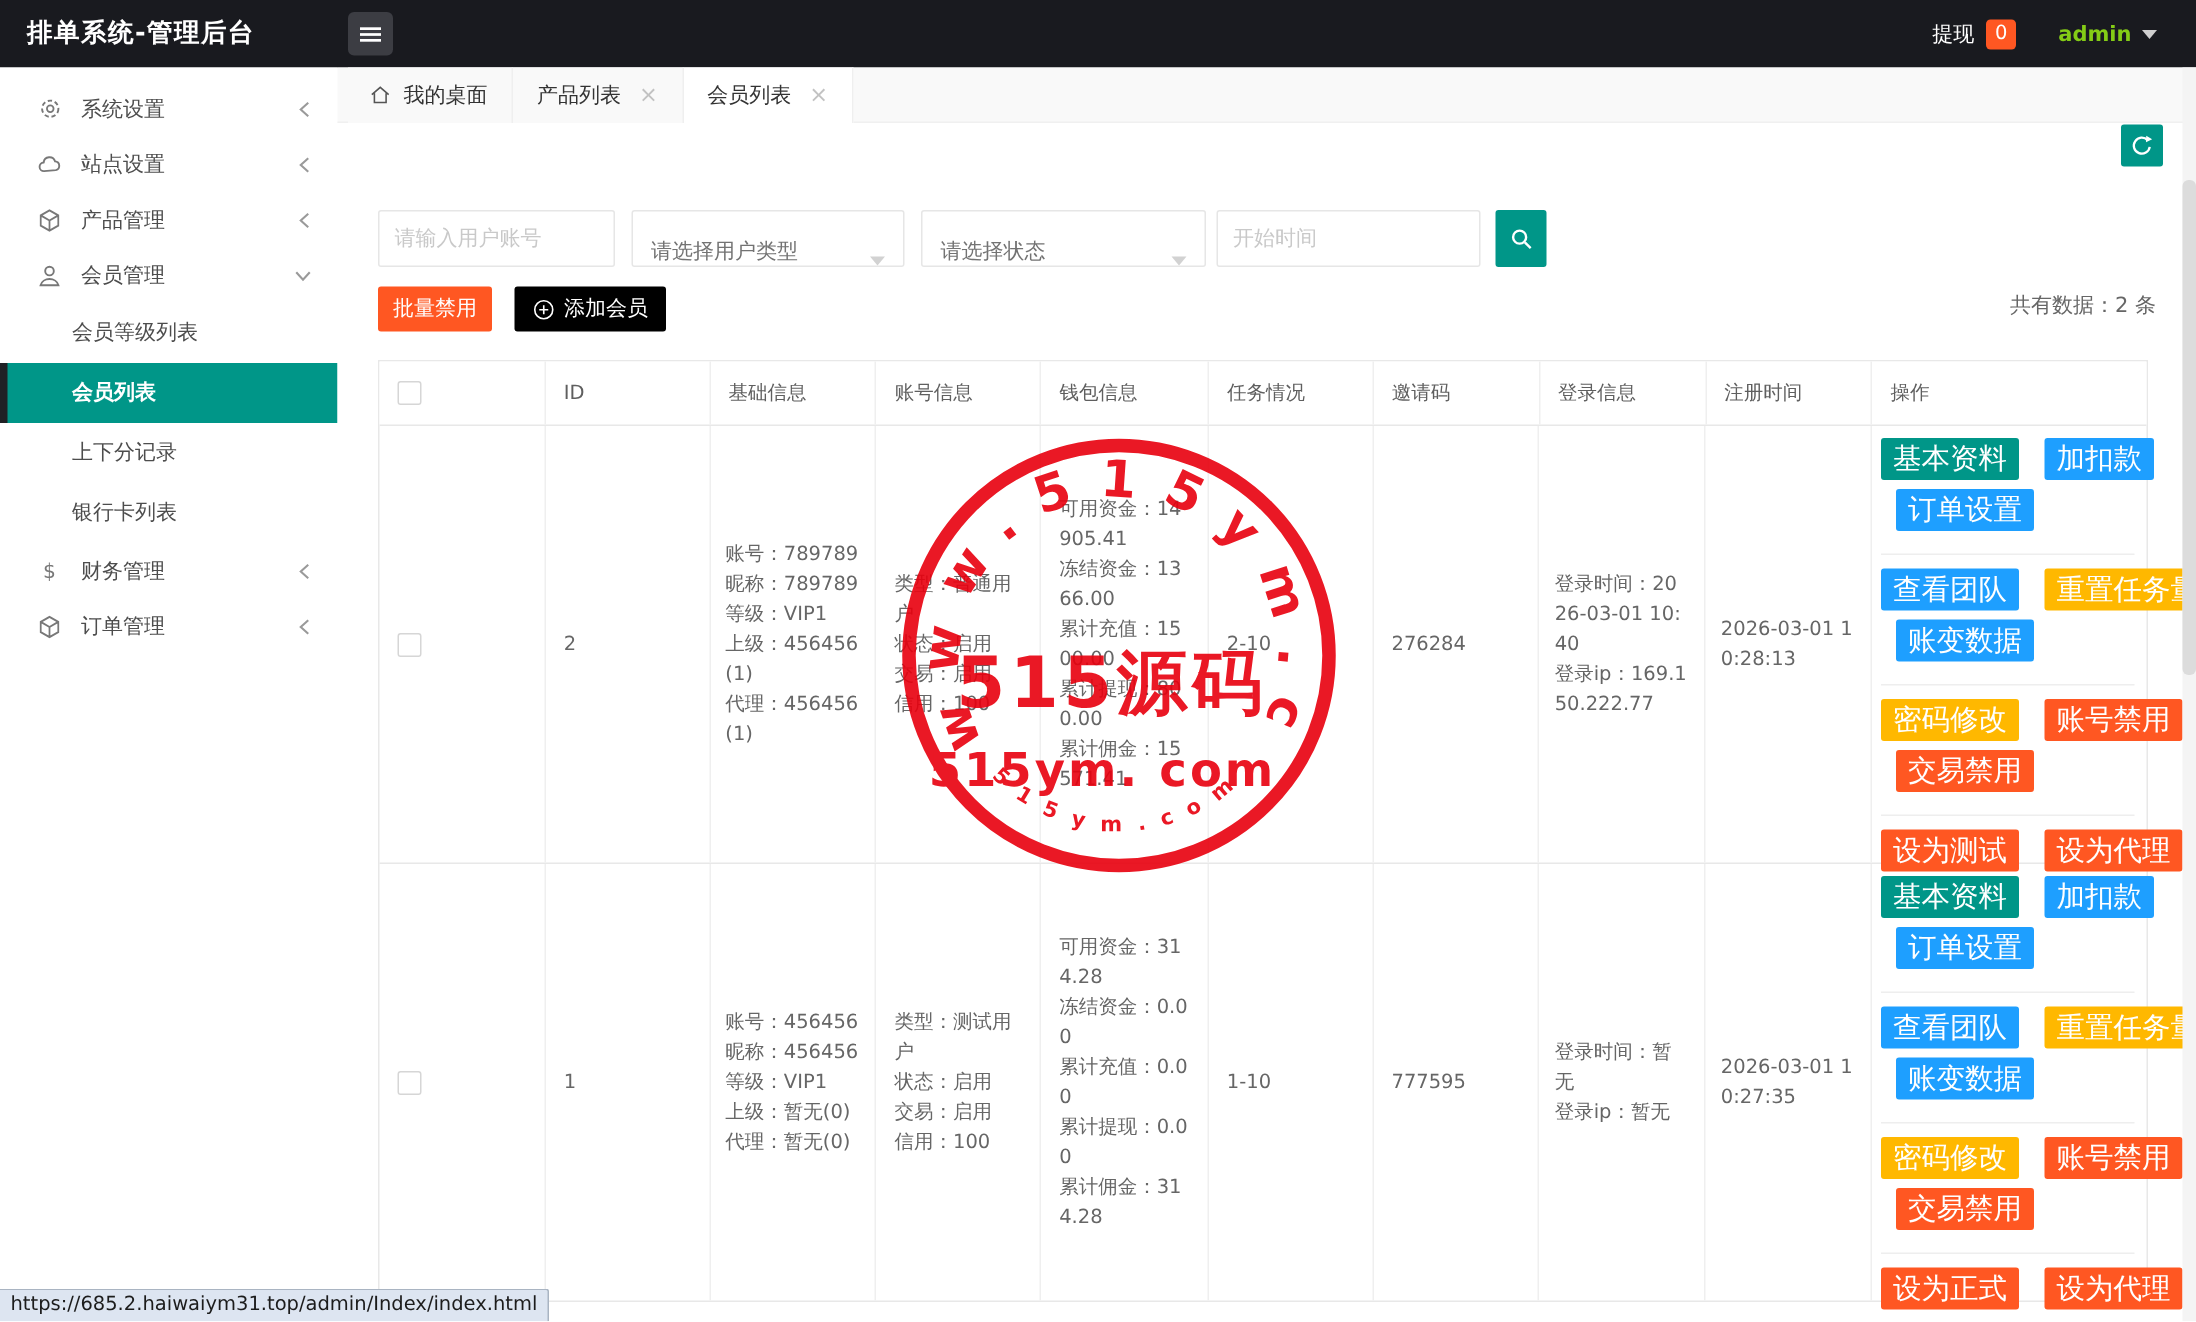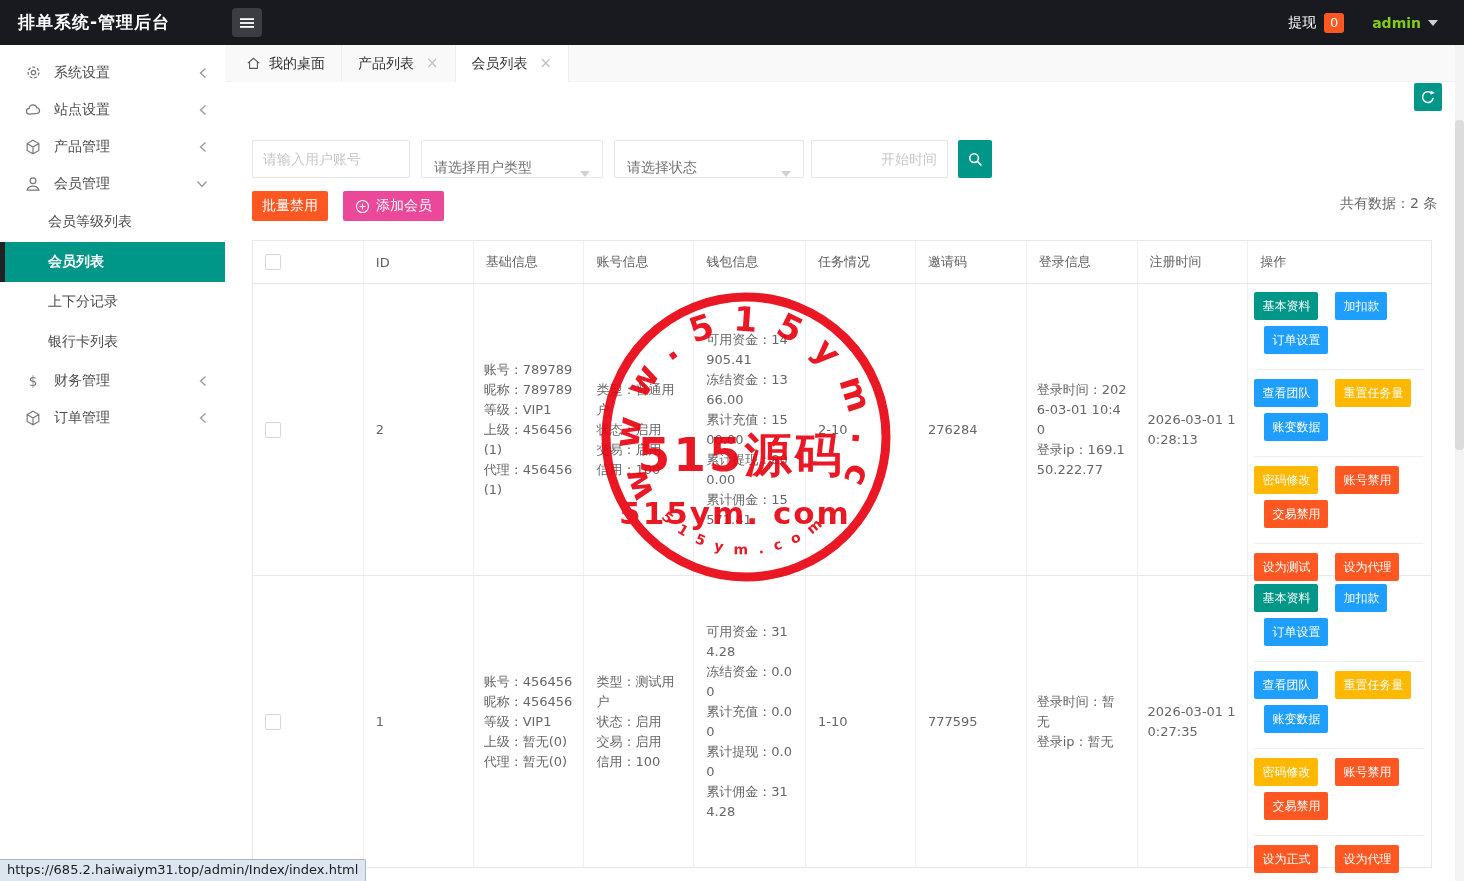--- a/index.html
+++ b/index.html
@@ -35,30 +35,30 @@
   .tab-close { color:#c2c2c2; font-size:15px; margin-left:4px; cursor:pointer; line-height:1; }
 
   
   .content { position:absolute; left:225px; top:82px; width:1239px; height:799px; background:#fff; }
   .refresh-btn { position:absolute; left:1189px; top:1px; width:28px; height:28px; background:#009688; border-radius:2px; border:none; display:flex; align-items:center; justify-content:center; cursor:pointer; }
 
   .filters { position:absolute; left:27px; top:58px; height:38px; display:flex; }
   .f-input { height:38px; border:1px solid #e6e6e6; border-radius:2px; padding:0 10px; font-size:14px; color:#666; outline:none; font-family:inherit; }
   .f-input::placeholder { color:#c9c9c9; }
   .in-account { width:158px; margin-right:11px; }
-  .in-date { width:137px; margin-right:10px;text-align:right; }
+  .in-date { width:176px; margin-right:10px; }
   .f-select { height:38px; border:1px solid #e6e6e6; border-radius:2px; background:#fff; display:flex; align-items:flex-end; justify-content:space-between; padding:0 12px; font-size:14px; color:#737373; cursor:pointer; }
   .sel-type { width:182px; margin-right:11px; }
   .sel-status { width:190px; margin-right:7px; }
   .sel-caret { width:0; height:0; border-left:5px solid transparent; border-right:5px solid transparent; border-top:6px solid #d2d2d2; }
   .search-btn { width:34px; height:38px; background:#009688; border:none; border-radius:2px; display:flex; align-items:center; justify-content:center; cursor:pointer; }
 
   .btnrow { position:absolute; left:27px; top:109px; height:30px; display:flex; align-items:center; }
   .btn-batch { height:30px; padding:0 10px; background:#FF5722; color:#fff; border:none; border-radius:2px; font-size:14px; font-family:inherit; cursor:pointer; }
-  .btn-add { height:30px; margin-left:15px; padding:0 12px; background:#ec4899; color:#fff; border:none; border-radius:2px; font-size:14px; font-family:inherit; cursor:pointer; display:flex; align-items:center; gap:6px; }
+  .btn-add { height:30px; margin-left:15px; padding:0 12px; background:#000000; color:#fff; border:none; border-radius:2px; font-size:14px; font-family:inherit; cursor:pointer; display:flex; align-items:center; gap:6px; }
   .total-text { position:absolute; left:1115px; top:113px; width:95px; font-size:14px; color:#666; white-space:nowrap; }
 
   
   .tbl { position:absolute; left:27px; top:158px; width:1180px; border:1px solid #e8e8e8; border-bottom:none; }
   .thead { display:flex; height:43px; border-bottom:1px solid #e8e8e8; background:#fff; }
   .th { display:flex; align-items:center; padding-left:12px; font-size:13px; color:#5f5f5f; border-right:1px solid #efefef; }
   .th:last-child, .td:last-child { border-right:none; }
   .trow { display:flex; height:292px; border-bottom:1px solid #e8e8e8; }
   .td { border-right:1px solid #efefef; display:flex; flex-direction:column; justify-content:center; font-size:13px; color:#666; line-height:20px; }
   .c0 { width:111px; } .c1 { width:110px; } .c2 { width:111px; } .c3 { width:110px; }
@@ -69,21 +69,21 @@
   .td.c7, .td.c8 { padding:0 10px; }
   .ln { word-break:break-all; }
   .cb { width:16px; height:16px; background:#fff; border:1px solid #d6d6d6; border-radius:2px; cursor:pointer; }
   .td.c0, .th.c0 { padding-left:12px; }
   .td.c0 { justify-content:center; align-items:flex-start; }
 
   
   .td.actions { padding:8px 4px 0 6px; justify-content:flex-start; }
   .aline { display:flex; gap:17px; margin-bottom:6px; }
   .aline2 { margin-left:10px; }
-  .abtn { height:28px; line-height:28px; padding:0 8px; border:none; border-radius:2px; color:#fff; font-size:12px; font-family:inherit; cursor:pointer; white-space:nowrap; }
+  .abtn { height:28px; line-height:28px; padding:0 8px; border:none; border-radius:2px; color:#fff; font-size:19px; font-family:inherit; cursor:pointer; white-space:nowrap; }
   .b-teal { background:#009688; } .b-blue { background:#1E9FFF; }
   .b-yellow { background:#FFB800; } .b-orange { background:#FF5722; }
   .adiv { border-top:1px solid #eee; margin:9px 4px 9px 0; }
 
   
   .stamp { position:absolute; left:596px; top:287px; width:300px; height:300px; z-index:30; pointer-events:none; opacity:0.9; }
 
   
   .scroll-track { position:absolute; right:0; top:45px; width:9px; height:836px; background:#f4f4f4; }
   .scroll-thumb { position:absolute; right:0; top:75px; width:9px; height:330px; background:#dcdcdc; border-radius:4px; }

